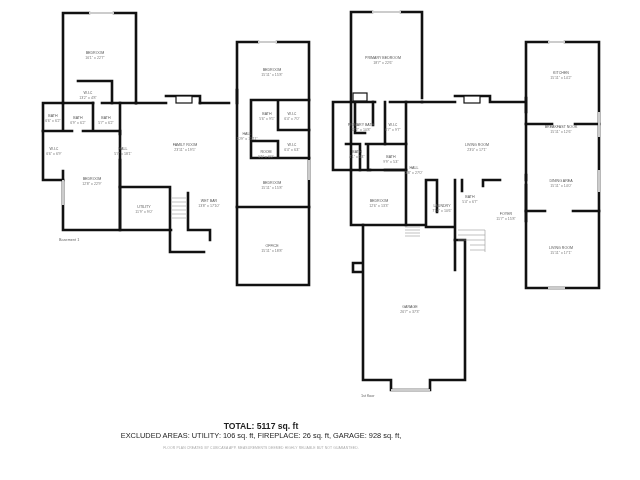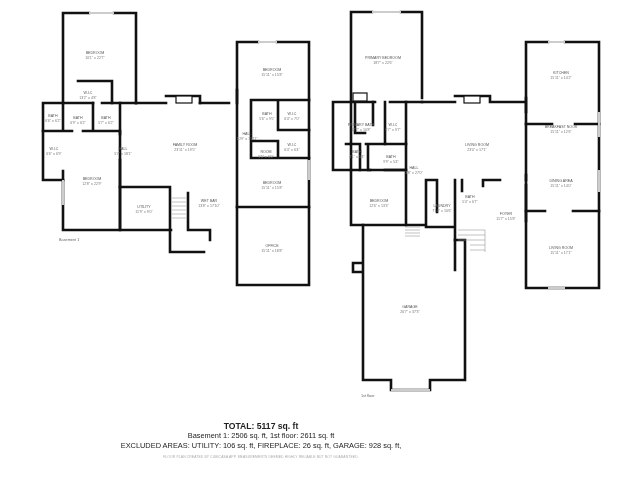--- a/index.html
+++ b/index.html
@@ -114,16 +114,15 @@
     <div class="room-label" style="left: 506px; top: 217px;"><span>FOYER</span><span class="dim">11'7" x 15'8"</span></div>
     <div class="room-label" style="left: 561px; top: 76px;"><span>KITCHEN</span><span class="dim">15'11" x 14'2"</span></div>
     <div class="room-label" style="left: 561px; top: 130px;"><span>BREAKFAST NOOK</span><span class="dim">15'11" x 12'6"</span></div>
     <div class="room-label" style="left: 561px; top: 184px;"><span>DINING AREA</span><span class="dim">15'11" x 14'0"</span></div>
     <div class="room-label" style="left: 561px; top: 251px;"><span>LIVING ROOM</span><span class="dim">15'11" x 17'1"</span></div>
     <div class="room-label" style="left: 410px; top: 310px;"><span>GARAGE</span><span class="dim">26'7" x 37'3"</span></div>
   </div>
 
 <div class="summary">
   <div class="total">TOTAL: 5117 sq. ft</div>
-  <div class="line">Basement 1: 2506 sq. ft, 1st floor: 2611 sq. ft</div>
   <div class="line">EXCLUDED AREAS: UTILITY: 106 sq. ft, FIREPLACE: 26 sq. ft, GARAGE: 928 sq. ft,</div>
   <div class="disclaimer">FLOOR PLAN CREATED BY CUBICASA APP. MEASUREMENTS DEEMED HIGHLY RELIABLE BUT NOT GUARANTEED.</div>
 </div>
 
 </body></html>

